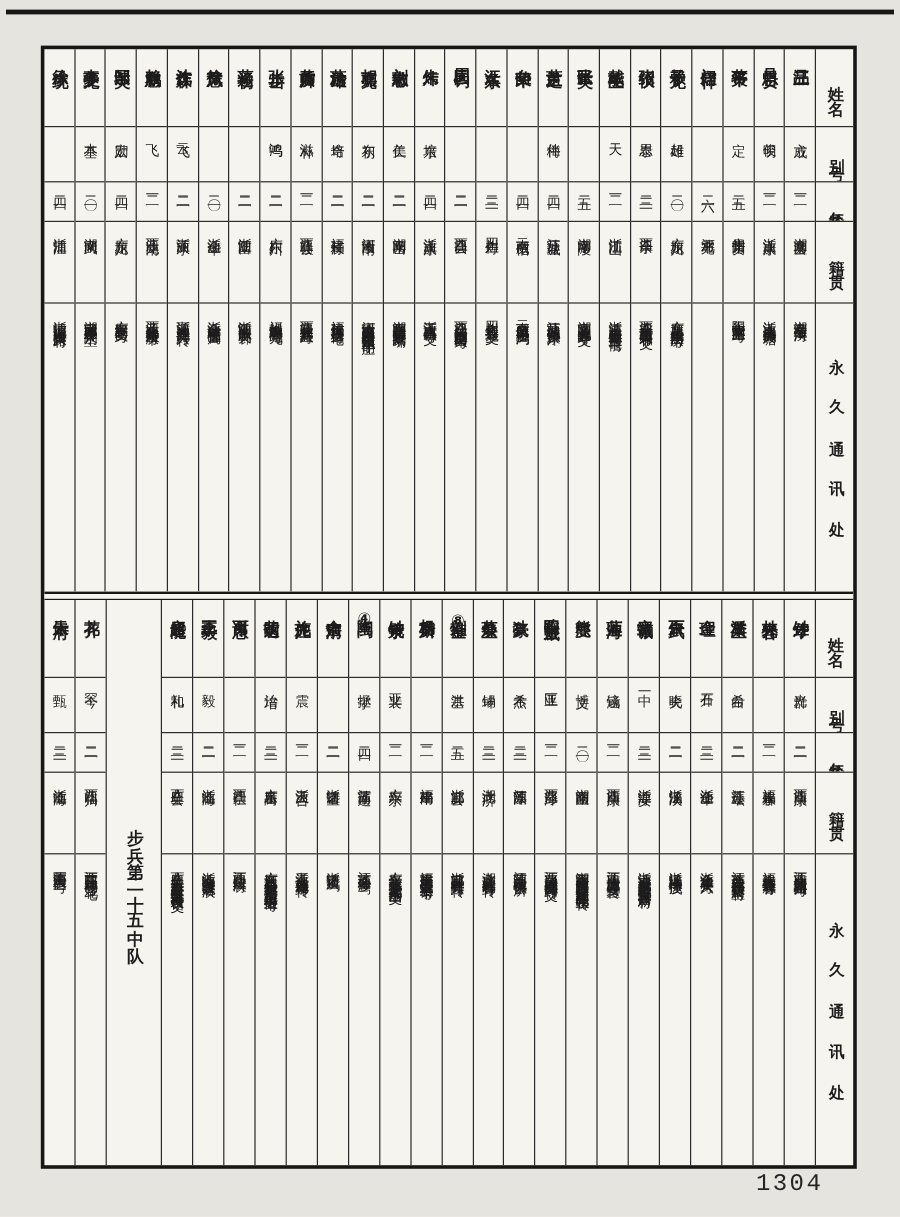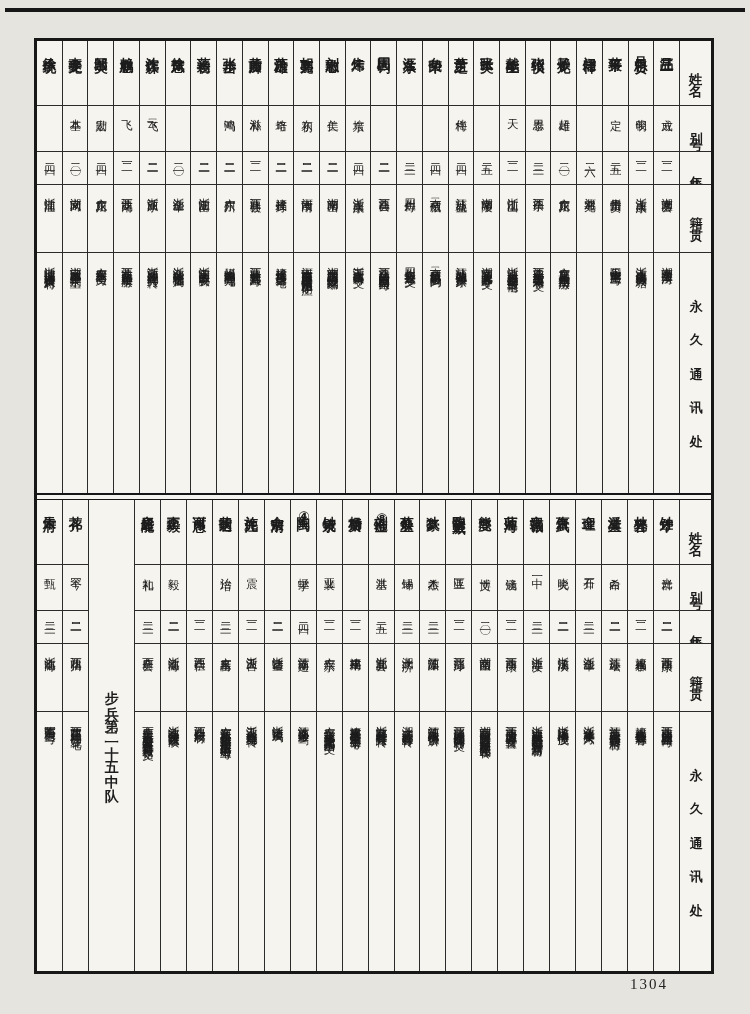--- a/index.html
+++ b/index.html
@@ -39,21 +39,21 @@
   .header .v{font-weight:700;font-size:13px;}
   .header .name .v{letter-spacing:12px;}
   .header .alias .v{letter-spacing:7px;}
   .header .age .v{letter-spacing:2px;}
   .header .origin .v{letter-spacing:12px;}
   .header .addr .v{letter-spacing:34px;}
   .section-cell{flex:1;display:flex;justify-content:center;align-items:center;}
   .section-cell .v{font-weight:700;font-size:14px;letter-spacing:14px;}
   .page-num{
     position:absolute;left:630px;top:976px;
-    font-family:Liberation Serif, serif;font-size:15px;letter-spacing:2px;color:#242424;
+    font-family:Liberation Mono, monospace;font-size:20px;letter-spacing:2px;color:#242424;
   }
 </style>
 </head>
 <body>
 
 <div class="top-rule"></div>
 
 <div class="roster">
   <div class="band band-top" id="band-top">
       <div class="col header">

